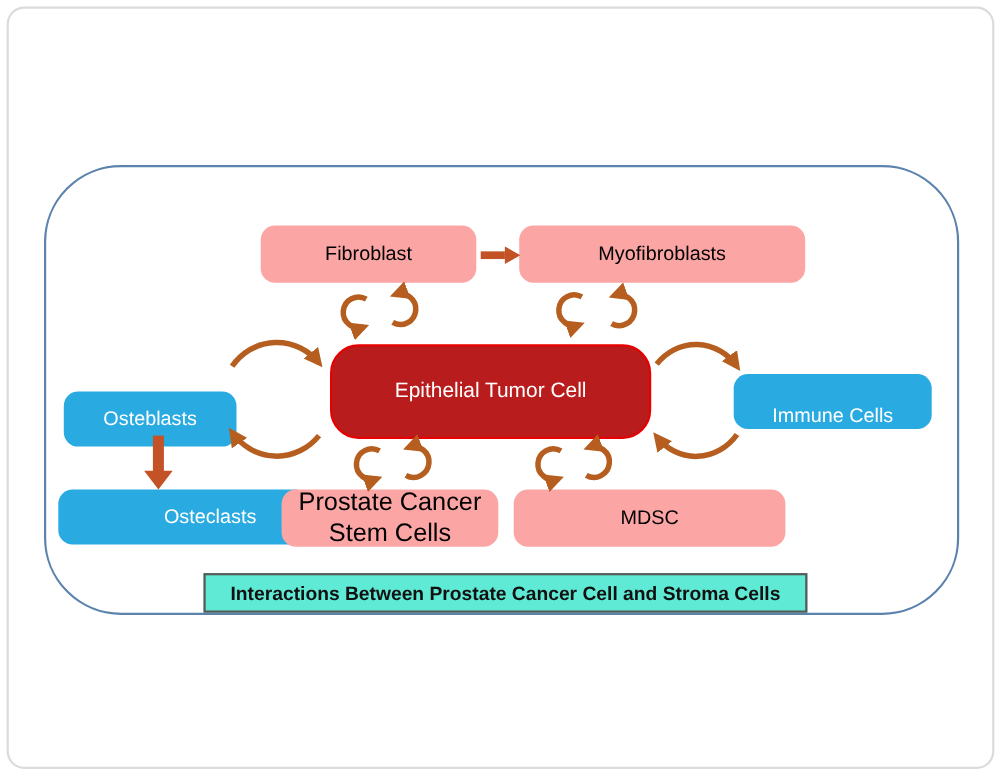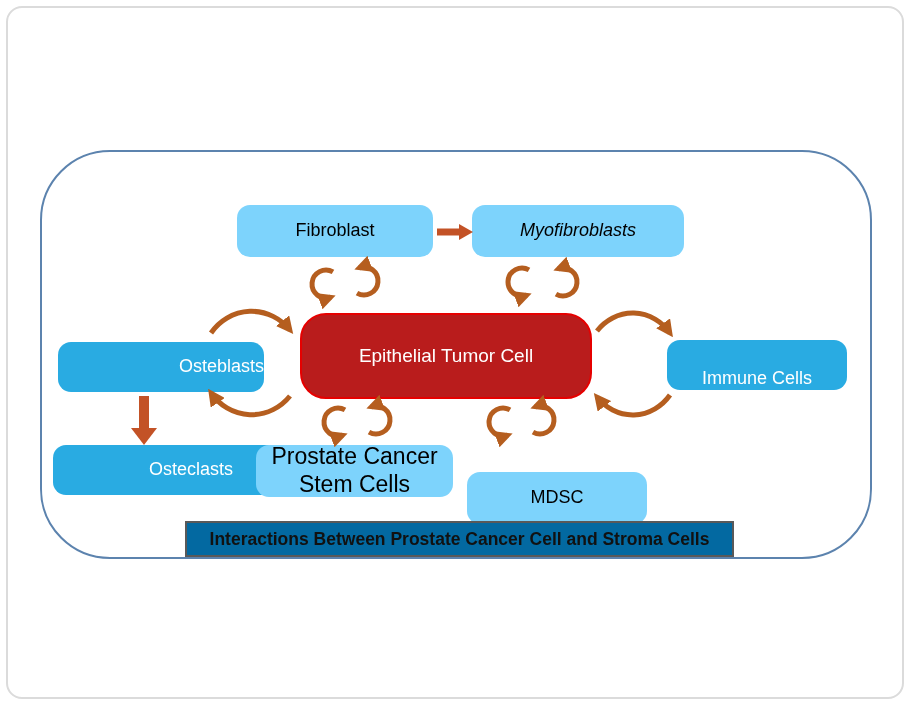--- a/index.html
+++ b/index.html
@@ -21,73 +21,73 @@
     z-index:1;
   }
   .node {
     position:absolute; z-index:3;
     display:flex; flex-direction:column;
     align-items:center; justify-content:center;
     text-align:center;
     border-radius:13px;
     font-size:18px; line-height:1.2;
   }
-  .node-orange { background:#7dd3fc; color:#000000; }
+  .node-orange { background:#fca5a5; color:#000000; }
   .node-blue   { background:#29ABE2; color:#ffffff; }
   .node-red    { background:#b91c1c; color:#ffffff; border:2px solid #e60000; border-radius:26px; font-size:19px; }
   .two-line span { display:block; font-size:23px; }
   .arrow-layer {
     position:absolute; left:0; top:0; z-index:4;
     pointer-events:none;
   }
   .caption {
     position:absolute; left:185px; top:521px;
     width:545px; height:32px; z-index:5;
-    background:#0369a1; border:2px solid #595959;
+    background:#5eead4; border:2px solid #595959;
     display:flex; align-items:center; justify-content:center;
     font-weight:bold; font-size:17.5px; color:#111111;
     white-space:nowrap;
   }
 </style>
 </head>
 <body>
 
 <div class="page-frame"></div>
 <div class="diagram-frame"></div>
 
 <div class="node node-orange" style="left:237px; top:205px; width:196px; height:52px;">
   <span>Fibroblast</span>
 </div>
 
-<div class="node node-orange" style="left:472px; top:205px; width:212px; height:52px;font-style:italic;">
+<div class="node node-orange" style="left:472px; top:205px; width:260px; height:52px;">
   <span>Myofibroblasts</span>
 </div>
 
 <div class="node node-red" style="left:300px; top:313px; width:288px; height:82px;">
   <span>Epithelial Tumor Cell</span>
 </div>
 
-<div class="node node-blue" style="left:58px; top:342px; width:206px; height:50px;align-items:flex-end;">
+<div class="node node-blue" style="left:58px; top:356px; width:157px; height:50px;">
   <span>Osteblasts</span>
 </div>
 
 <div class="node node-blue" style="left:53px; top:445px; width:180px; height:50px;padding-left:48px;">
   <span>Osteclasts</span>
 </div>
 
 <div class="node node-blue" style="left:667px; top:340px; width:180px; height:50px;justify-content:flex-end;">
   <span>Immune Cells</span>
 </div>
 
 <div class="node node-orange two-line" style="left:256px; top:445px; width:197px; height:52px;">
   <span>Prostate Cancer</span>
   <span>Stem Cells</span>
 </div>
 
-<div class="node node-orange" style="left:467px; top:445px; width:180px; height:52px;margin-top:27px;">
+<div class="node node-orange" style="left:467px; top:445px; width:247px; height:52px;">
   <span>MDSC</span>
 </div>
 
 <svg class="arrow-layer" width="910" height="705" viewBox="0 0 910 705">
   <defs>
     <marker id="ah" viewBox="0 0 10 10" refX="7" refY="5" markerWidth="3.4" markerHeight="3.4" orient="auto">
       <path d="M0,0 L10,5 L0,10 Z" fill="#B55E1F"></path>
     </marker>
   </defs>
 

